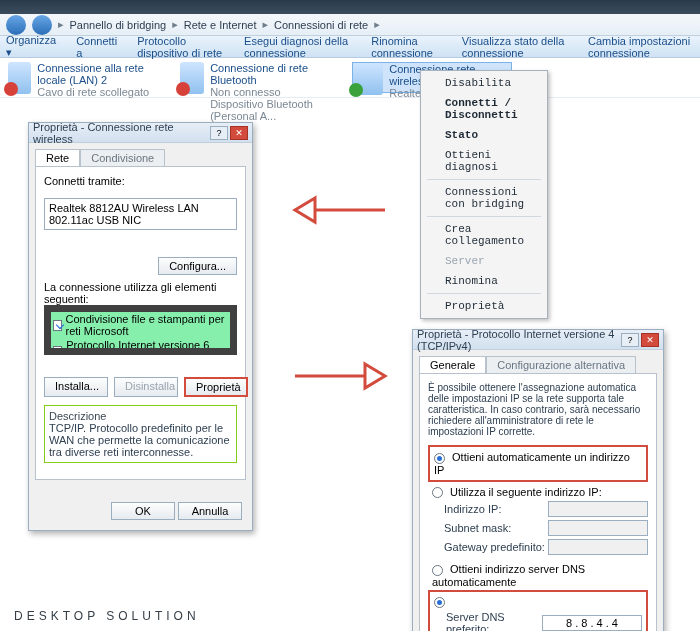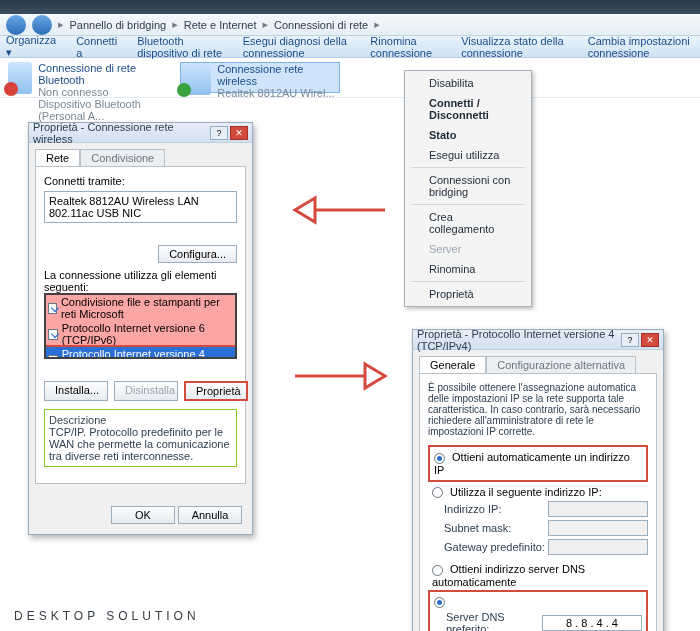--- a/index.html
+++ b/index.html
@@ -47,25 +47,26 @@
   .conn-item.sel { background:#cfe4fa; border:1px solid #7ab3ea; }
   .conn-icon { width:32px;height:32px;background:linear-gradient(#cfe5ff,#8fc1ef);border-radius:3px;position:relative; }
   .conn-icon::after{content:"";position:absolute;bottom:-2px;left:-4px;width:14px;height:14px;border-radius:50%;background:#d6423a;color:#fff;font-size:10px;line-height:14px;text-align:center;}
   .conn-item.sel .conn-icon::after { background:#3aa23a; }
   .conn-text { line-height:12px; }
   .conn-text .t1 { color:#1a4e8a; }
   .conn-text .t2 { color:#7b8894; }
 
   
   .ctxmenu {
-    position:absolute; left:404px; top:70px;
+    position:absolute; left:420px; top:70px;
     width:128px; background:#f4f4f4;
     border:1px solid #a6b2be;
     box-shadow:2px 2px 4px rgba(0,0,0,.25);
     padding:2px;
+    font-family:Liberation Mono, monospace;
   }
   .ctxmenu .mi { padding:4px 8px 4px 22px; position:relative; color:#1e2a36; }
   .ctxmenu .mi.bold { font-weight:bold; }
   .ctxmenu .mi.dis { color:#9aa5b0; }
   .ctxmenu .sep { height:1px; background:#d0d7de; margin:2px 4px; }
   .ctxmenu .mi .mico { position:absolute; left:4px; top:4px; width:12px;height:12px; }
 
   
   .win {
     position:absolute; background:#f0f0f0;
@@ -89,21 +90,21 @@
   .btn {
     border:1px solid #9aaec0; background:linear-gradient(#fdfdfd,#e6ebf0);
     padding:2px 10px; font-size:11px; min-width:64px; text-align:center;
     display:inline-block;
     margin-top:16px;
   }
   .btn.dis { color:#9aa5b0; }
   .btn.primary { border:2px solid #d24b3d; }
   .row-right { text-align:right; margin-top:6px; }
   .list {
-    border:2px solid #404040; height:66px; overflow:hidden; background:#fca5a5;
+    border:7px solid #404040; height:50px; overflow:hidden; background:#86efac;
     font-size:11px;
   }
   .list .li { padding:1px 2px; display:flex; align-items:center; gap:4px; }
   .list .li.sel { background:#2a6fd6; color:#fff; outline:2px solid #d24b3d; }
   .chk { width:11px;height:11px;border:1px solid #6a7682;display:inline-block;background:#fff;position:relative; }
   .chk.on::after{content:"";position:absolute;left:1px;top:-1px;font-size:10px;color:#2a6fd6;width:8px;height:8px;border-right:2px solid #2a6fd6;border-bottom:2px solid #2a6fd6;transform:rotate(45deg) scale(.6);}
   .radio { width:11px;height:11px;border:1px solid #6a7682;border-radius:50%;display:inline-block;background:#fff;position:relative;vertical-align:middle;margin-right:4px; }
   .radio.on::after{content:"";position:absolute;left:2px;top:2px;width:5px;height:5px;border-radius:50%;background:#2a6fd6;}
   input.ipbox { width:100px; font-size:11px; text-align:center; border:1px solid #9aaec0; height:16px; }
   input.ipbox:disabled { background:#f0f0f0; color:#9aa5b0; }
@@ -134,28 +135,35 @@
   <span class="sep">▸</span>
   <span class="txt">Rete e Internet</span>
   <span class="sep">▸</span>
   <span class="txt">Connessioni di rete</span>
   <span class="sep">▸</span>
 </div>
 
 <div class="cmdbar">
   <span>Organizza ▾</span>
   <span>Connetti a</span>
-  <span>Bluetooth dispositivo di rete</span>
+  <span>Protocollo dispositivo di rete</span>
   <span>Esegui diagnosi della connessione</span>
   <span>Rinomina connessione</span>
   <span>Visualizza stato della connessione</span>
   <span>Cambia impostazioni connessione</span>
 </div>
 
 <div class="connections">
+  <div class="conn-item">
+    <div class="conn-icon"></div>
+    <div class="conn-text">
+      <div class="t1">Connessione alla rete locale (LAN) 2</div>
+      <div class="t2">Cavo di rete scollegato</div>
+    </div>
+  </div>
   <div class="conn-item">
     <div class="conn-icon"></div>
     <div class="conn-text">
       <div class="t1">Connessione di rete Bluetooth</div>
       <div class="t2">Non connesso</div>
       <div class="t2">Dispositivo Bluetooth (Personal A...</div>
     </div>
   </div>
   <div class="conn-item sel">
     <div class="conn-icon"></div>
@@ -163,21 +171,21 @@
       <div class="t1">Connessione rete wireless</div>
       <div class="t2">Realtek 8812AU Wirel...</div>
     </div>
   </div>
 </div>
 
 <div class="ctxmenu">
   <div class="mi"><span class="mico"></span><span>Disabilita</span></div>
   <div class="mi bold"><span>Connetti / Disconnetti</span></div>
   <div class="mi bold"><span>Stato</span></div>
-  <div class="mi"><span>Esegui utilizza</span></div>
+  <div class="mi"><span>Ottieni diagnosi</span></div>
   <div class="sep"></div>
   <div class="mi"><span class="mico"></span><span>Connessioni con bridging</span></div>
   <div class="sep"></div>
   <div class="mi"><span>Crea collegamento</span></div>
   <div class="mi dis"><span class="mico"></span><span>Server</span></div>
   <div class="mi"><span class="mico"></span><span>Rinomina</span></div>
   <div class="sep"></div>
   <div class="mi"><span class="mico"></span><span>Proprietà</span></div>
 </div>
 
@@ -186,21 +194,21 @@
     <span class="ttl">Proprietà - Connessione rete wireless</span>
     <span class="wbtn">?</span>
     <span class="wbtn close">✕</span>
   </div>
   <div class="tabs">
     <div class="tab">Rete</div>
     <div class="tab inactive">Condivisione</div>
   </div>
   <div class="panel">
     <div>Connetti tramite:</div>
-    <div style="border:1px solid #9aaec0;padding:3px 4px;margin:4px 0;background:#fff;">Realtek 8812AU Wireless LAN 802.11ac USB NIC</div>
+    <div style="border:1px solid #9aaec0;padding:3px 4px;margin:11px 0;background:#fff;">Realtek 8812AU Wireless LAN 802.11ac USB NIC</div>
     <div class="row-right"><span class="btn">Configura...</span></div>
     <div style="margin-top:6px;">La connessione utilizza gli elementi seguenti:</div>
     <div class="list">
       <div class="li">
           <span class="chk on"></span>
           <span>Condivisione file e stampanti per reti Microsoft</span>
         </div>
       <div class="li">
           <span class="chk on"></span>
           <span>Protocollo Internet versione 6 (TCP/IPv6)</span>

